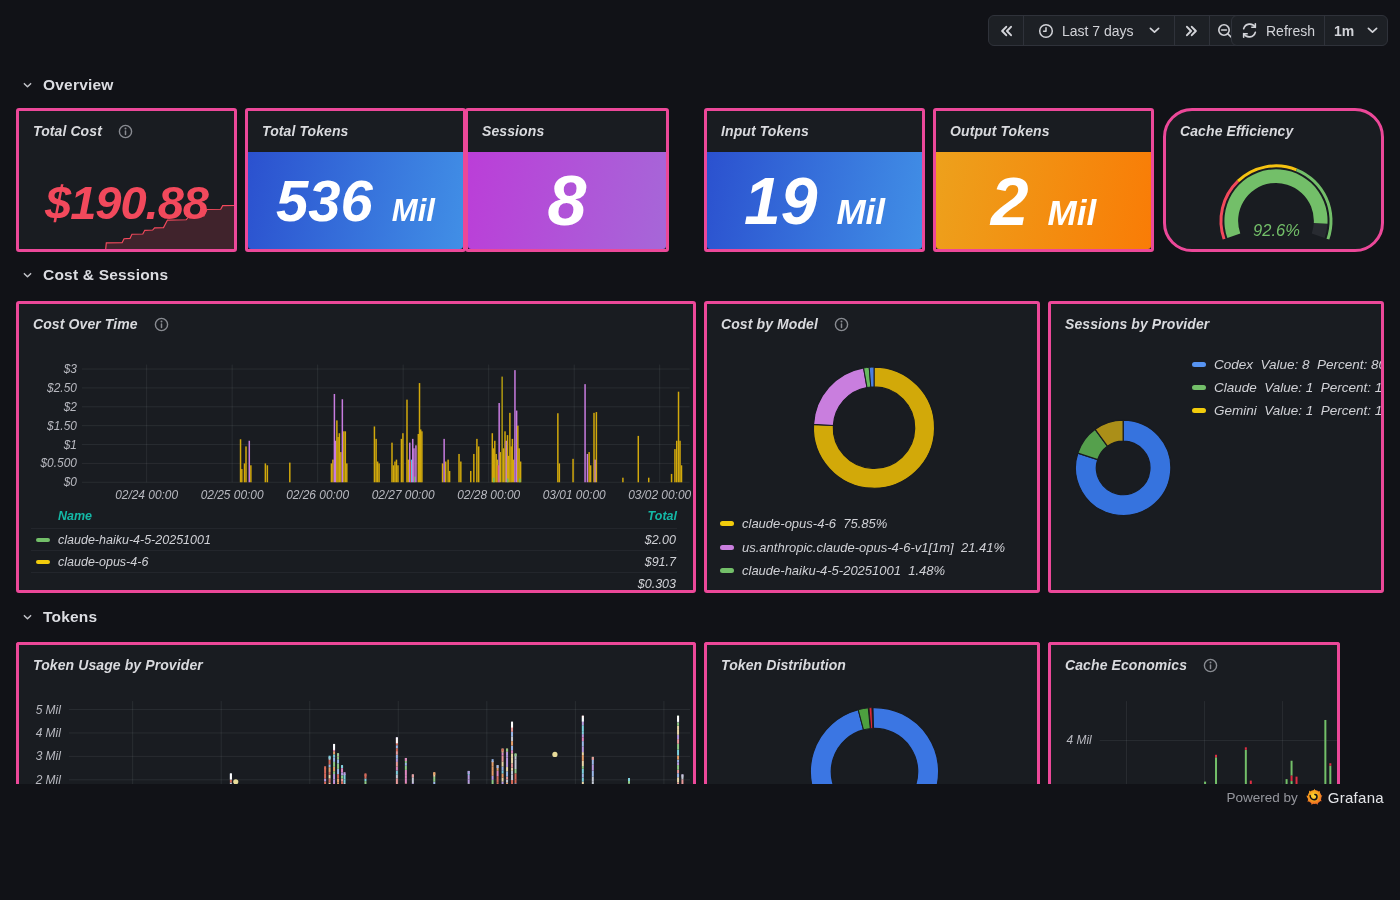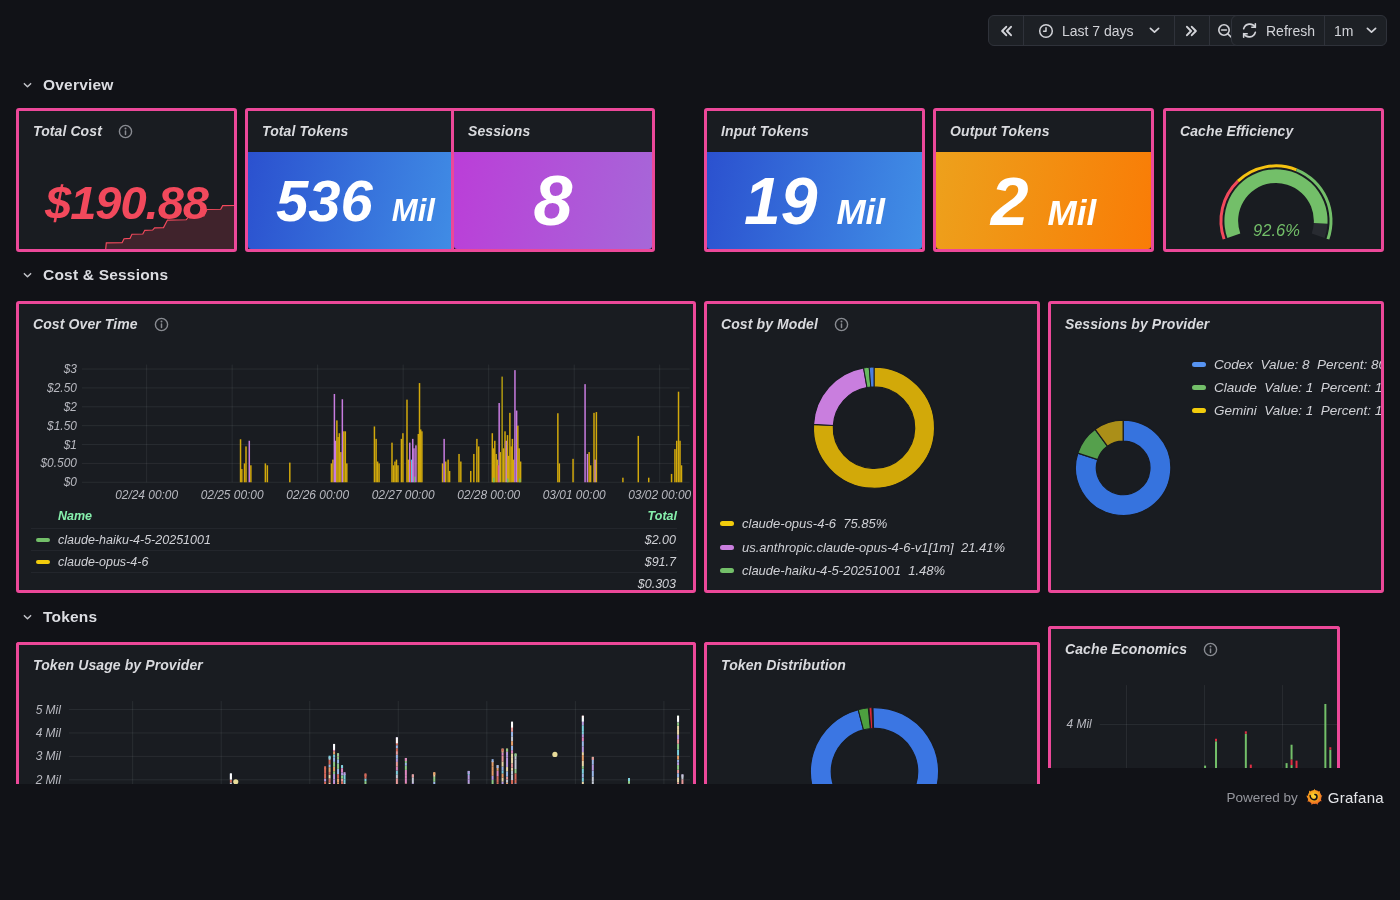--- a/index.html
+++ b/index.html
@@ -63,21 +63,21 @@
       <svg width="17" height="17" viewBox="0 0 16 16" fill="none">
           <path d="M2.5 6.4 A6 6 0 0 1 13.5 5.0" stroke="#d2d3d8" stroke-width="1.5" stroke-linecap="round"></path>
           <path d="M13.5 1.7 V5.0 H10.2" stroke="#d2d3d8" stroke-width="1.5" stroke-linecap="round" stroke-linejoin="round"></path>
           <path d="M13.5 9.6 A6 6 0 0 1 2.5 11.0" stroke="#d2d3d8" stroke-width="1.5" stroke-linecap="round"></path>
           <path d="M2.5 14.3 V11.0 H5.8" stroke="#d2d3d8" stroke-width="1.5" stroke-linecap="round" stroke-linejoin="round"></path>
         </svg>
       <span>Refresh</span>
     </div>
     <div class="tdiv"></div>
     <div class="tseg" style="padding:0 9px;">
-      <span style="font-weight:400;">1m</span>
+      <span style="font-weight:700;">1m</span>
       <svg width="11" height="7" viewBox="0 0 11 7" style="margin-left:5px;">
           <path d="M1.4 1.4 L5.5 5.2 L9.6 1.4" stroke="#d2d3d8" stroke-width="1.7" fill="none" stroke-linecap="round" stroke-linejoin="round"></path>
         </svg>
     </div>
   </div>
 </div>
 
 <div class="sect" style="left:22px; top:76px;">
   <svg width="11" height="7" viewBox="0 0 12 8">
       <path d="M2.4 1.9 L6 5.4 L9.6 1.9" stroke="#c2c3c9" stroke-width="1.7" fill="none" stroke-linecap="round" stroke-linejoin="round"></path>
@@ -102,42 +102,42 @@
   </div>
 </div>
 
 <div class="panel" style="left:245px; top:108px; width:221px; height:144px;">
   <div class="ptitle">Total Tokens</div>
   <div class="statbody" style="background:linear-gradient(100deg,#2b51cf 0%,#418fe6 100%);">
     <div style="white-space:nowrap;"><span class="bignum" style="font-size:58px;">536</span><span class="unit" style="font-size:31px;">Mil</span></div>
   </div>
 </div>
 
-<div class="panel" style="left:451px; top:108px; width:204px; height:144px;">
+<div class="panel" style="left:465px; top:108px; width:204px; height:144px;">
   <div class="ptitle">Sessions</div>
   <div class="statbody" style="background:linear-gradient(100deg,#bb3ed8 0%,#a667d8 100%);">
     <span class="bignum" style="font-size:70px;">8</span>
   </div>
 </div>
 
 <div class="panel" style="left:704px; top:108px; width:221px; height:144px;">
   <div class="ptitle">Input Tokens</div>
   <div class="statbody" style="background:linear-gradient(100deg,#2b51cf 0%,#418fe6 100%);">
     <div style="white-space:nowrap;"><span class="bignum" style="font-size:66px;">19</span><span class="unit" style="font-size:35px;">Mil</span></div>
   </div>
 </div>
 
 <div class="panel" style="left:933px; top:108px; width:221px; height:144px;">
   <div class="ptitle">Output Tokens</div>
   <div class="statbody" style="background:linear-gradient(100deg,#eda11c 0%,#f97c06 100%);">
     <div style="white-space:nowrap;"><span class="bignum" style="font-size:68px;">2</span><span class="unit" style="font-size:35px;">Mil</span></div>
   </div>
 </div>
 
-<div class="panel" style="left:1163px; top:108px; width:221px; height:144px;">
+<div class="panel" style="left:1163px; top:108px; width:221px; height:144px;border-radius:29px;">
   <div class="ptitle">Cache Efficiency</div>
   <svg class="abs" style="left:0; top:0;" width="219" height="142" viewBox="0 0 221 144">
       <path d="M163.22 114.33 A52.30 52.30 0 0 1 160.33 128.77 L147.22 124.15 A38.40 38.40 0 0 0 149.34 113.55 Z" fill="#282b31"></path>
 <path d="M61.67 128.77 A52.30 52.30 0 1 1 163.22 114.33 L149.34 113.55 A38.40 38.40 0 1 0 74.78 124.15 Z" fill="#73bf69"></path>
 <path d="M56.95 130.43 A57.30 57.30 0 0 1 71.37 70.02 L73.44 72.18 A54.30 54.30 0 0 0 59.78 129.44 Z" fill="#f2495c"></path>
 <path d="M71.37 70.02 A57.30 57.30 0 0 1 132.35 58.23 L131.24 61.01 A54.30 54.30 0 0 0 73.44 72.18 Z" fill="#f5c211"></path>
 <path d="M132.35 58.23 A57.30 57.30 0 0 1 165.05 130.43 L162.22 129.44 A54.30 54.30 0 0 0 131.24 61.01 Z" fill="#73bf69"></path>
     </svg>
   <div class="abs" style="left:0; top:110px; width:221px; text-align:center; font-size:16.5px; color:#73bf69;">92.6%</div>
 </div>
@@ -281,21 +281,21 @@
 <text x="56" y="164.5" text-anchor="end" class="ax">$0.500</text>
 <text x="56" y="183.5" text-anchor="end" class="ax">$0</text>
 <text x="126.2" y="196" text-anchor="middle" class="ax">02/24 00:00</text>
 <text x="212.3" y="196" text-anchor="middle" class="ax">02/25 00:00</text>
 <text x="298.4" y="196" text-anchor="middle" class="ax">02/26 00:00</text>
 <text x="384.5" y="196" text-anchor="middle" class="ax">02/27 00:00</text>
 <text x="470.6" y="196" text-anchor="middle" class="ax">02/28 00:00</text>
 <text x="556.7" y="196" text-anchor="middle" class="ax">03/01 00:00</text>
 <text x="642.8" y="196" text-anchor="middle" class="ax">03/02 00:00</text>
   </svg>
-  <div class="abs" style="left:39px; top:205px; right:16px; font-size:12.5px; font-weight:700; color:#86efac; display:flex; justify-content:space-between;">
+  <div class="abs" style="left:39px; top:205px; right:16px; font-size:12.5px; font-weight:700; color:#14b8a6; display:flex; justify-content:space-between;">
     <span>Name</span>
       <span>Total</span>
   </div>
   <div class="abs" style="left:12px; right:16px; top:224px; border-top:1px solid #23262c;"></div>
   <div class="legrow" style="left:17px; top:229px; font-size:12.5px;">
       <span class="dash" style="background:#73bf69;"></span>
       <span>claude-haiku-4-5-20251001</span>
     </div>
   <div class="abs" style="right:17px; top:229px; font-size:12.5px; color:#d0d1d6;">$2.00</div>
   <div class="abs" style="left:12px; right:16px; top:246px; border-top:1px solid #23262c;"></div>
@@ -626,21 +626,21 @@
 
 <div class="panel" style="left:704px; top:642px; width:336px; height:142px; border-bottom:none; border-radius:3px 3px 0 0;">
   <div class="ptitle">Token Distribution</div>
   <svg class="abs" style="left:0; top:0;" width="334" height="142" viewBox="0 0 336 142">
       <path d="M166.92 62.52 A64.50 64.50 0 1 1 152.13 64.61 L157.46 84.92 A43.50 43.50 0 1 0 167.44 83.51 Z" fill="#3b76e3" stroke="#181b20" stroke-width="1.2"></path>
 <path d="M152.13 64.61 A64.50 64.50 0 0 1 162.21 62.81 L164.26 83.71 A43.50 43.50 0 0 0 157.46 84.92 Z" fill="#4da03f" stroke="#181b20" stroke-width="1"></path>
 <path d="M162.99 62.74 A64.50 64.50 0 0 1 165.80 62.56 L166.68 83.54 A43.50 43.50 0 0 0 164.78 83.66 Z" fill="#e02838" stroke="#181b20" stroke-width="0.8"></path>
     </svg>
 </div>
 
-<div class="panel" style="left:1048px; top:626px; width:292px; height:142px; border-bottom:none; border-radius:3px 3px 0 0;">
+<div class="panel" style="left:1048px; top:642px; width:292px; height:142px; border-bottom:none; border-radius:3px 3px 0 0;">
   <div class="ptitle">Cache Economics
     <svg class="ico-info" width="15" height="15" viewBox="0 0 15 15">
         <circle cx="7.5" cy="7.5" r="6.1" stroke="#aeb0b7" stroke-width="1.4" fill="none"></circle>
         <path d="M7.5 6.9 V10.6" stroke="#aeb0b7" stroke-width="1.5" stroke-linecap="round"></path>
         <circle cx="7.5" cy="4.5" r="1" fill="#aeb0b7"></circle>
       </svg>
   </div>
   <svg class="abs" style="left:0; top:0;" width="334" height="142" viewBox="0 0 336 142">
     <line x1="49" y1="95.6" x2="318" y2="95.6" stroke="rgba(210,218,226,0.09)" stroke-width="1"></line>
 <line x1="76.0" y1="56" x2="76.0" y2="148" stroke="rgba(210,218,226,0.09)" stroke-width="1"></line>

